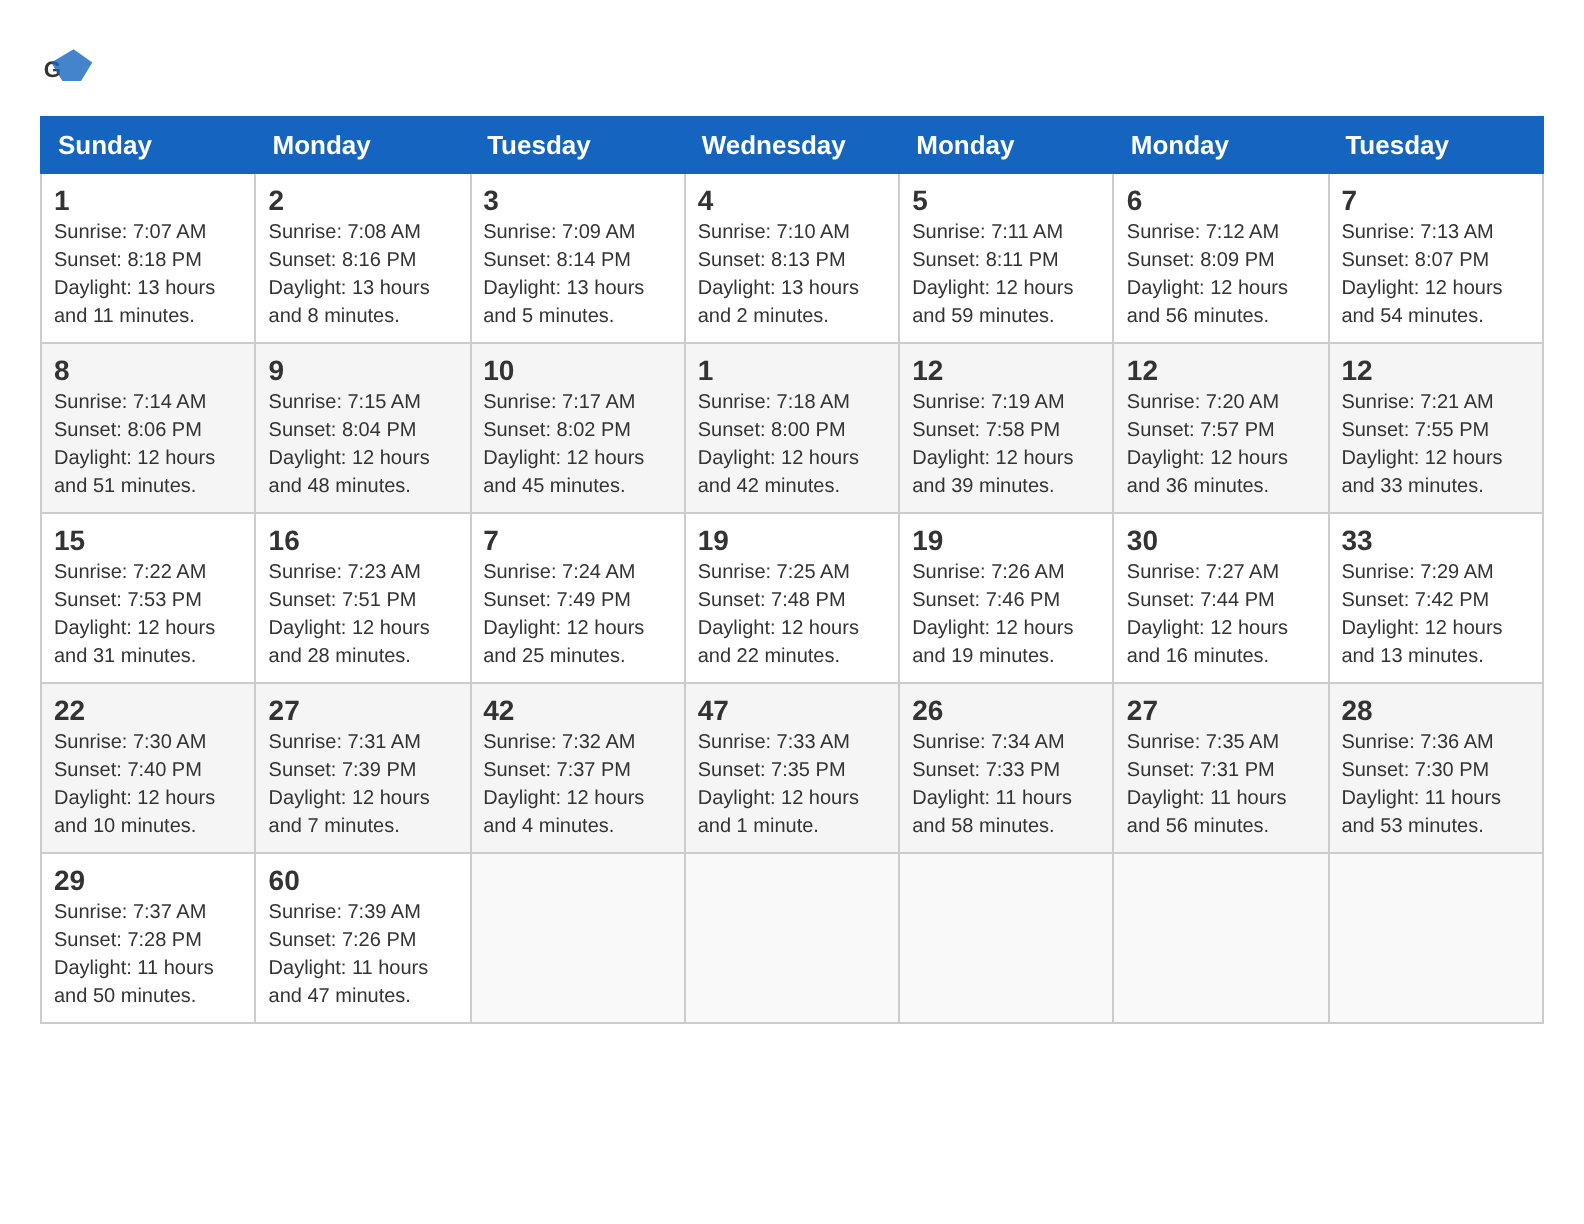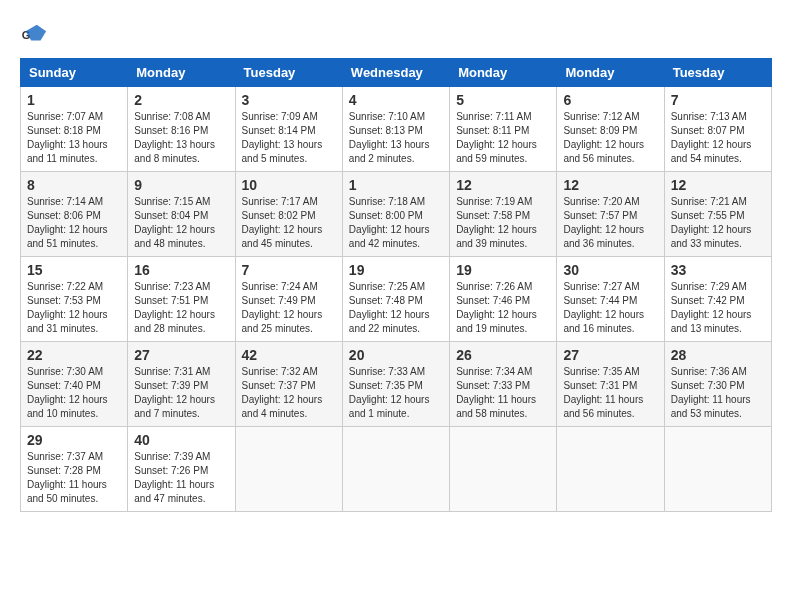--- a/index.html
+++ b/index.html
@@ -217,21 +217,21 @@
         </td>
         <td>
           <span class="day-number">27</span>
           <div class="day-content">Sunrise: 7:31 AM<br>Sunset: 7:39 PM<br>Daylight: 12 hours and 7 minutes.</div>
         </td>
         <td>
           <span class="day-number">42</span>
           <div class="day-content">Sunrise: 7:32 AM<br>Sunset: 7:37 PM<br>Daylight: 12 hours and 4 minutes.</div>
         </td>
         <td>
-          <span class="day-number">20</span>
+          <span class="day-number">47</span>
           <div class="day-content">Sunrise: 7:33 AM<br>Sunset: 7:35 PM<br>Daylight: 12 hours and 1 minute.</div>
         </td>
         <td>
           <span class="day-number">26</span>
           <div class="day-content">Sunrise: 7:34 AM<br>Sunset: 7:33 PM<br>Daylight: 11 hours and 58 minutes.</div>
         </td>
         <td>
           <span class="day-number">27</span>
           <div class="day-content">Sunrise: 7:35 AM<br>Sunset: 7:31 PM<br>Daylight: 11 hours and 56 minutes.</div>
         </td>
@@ -239,21 +239,21 @@
           <span class="day-number">28</span>
           <div class="day-content">Sunrise: 7:36 AM<br>Sunset: 7:30 PM<br>Daylight: 11 hours and 53 minutes.</div>
         </td>
       </tr>
       <tr>
         <td>
           <span class="day-number">29</span>
           <div class="day-content">Sunrise: 7:37 AM<br>Sunset: 7:28 PM<br>Daylight: 11 hours and 50 minutes.</div>
         </td>
         <td>
-          <span class="day-number">40</span>
+          <span class="day-number">60</span>
           <div class="day-content">Sunrise: 7:39 AM<br>Sunset: 7:26 PM<br>Daylight: 11 hours and 47 minutes.</div>
         </td>
         <td class="empty-cell"></td>
         <td class="empty-cell"></td>
         <td class="empty-cell"></td>
         <td class="empty-cell"></td>
         <td class="empty-cell"></td>
       </tr>
     </tbody>
 </table>

